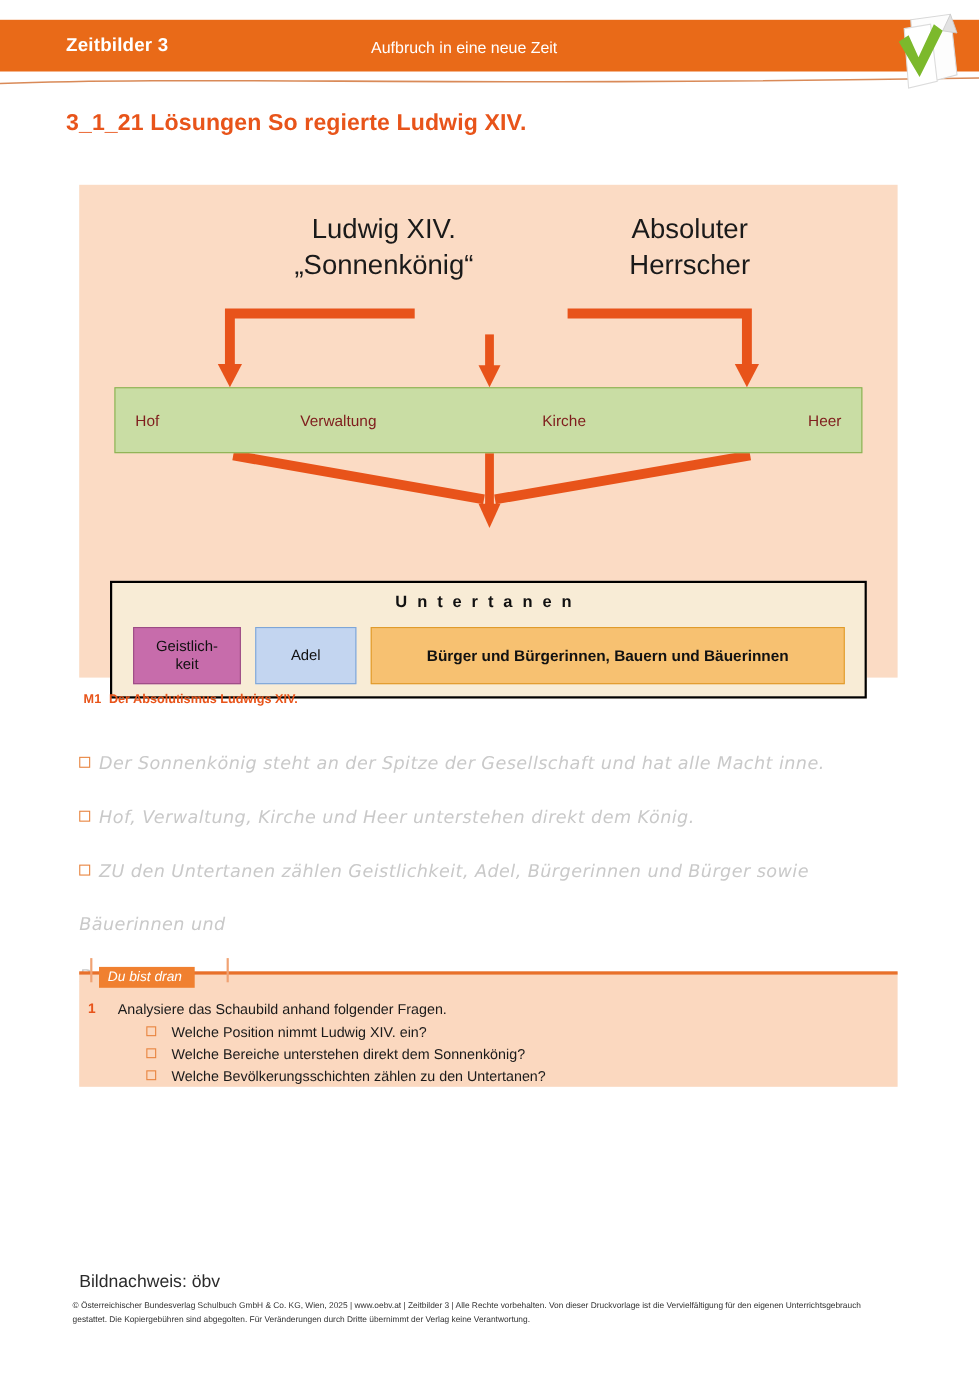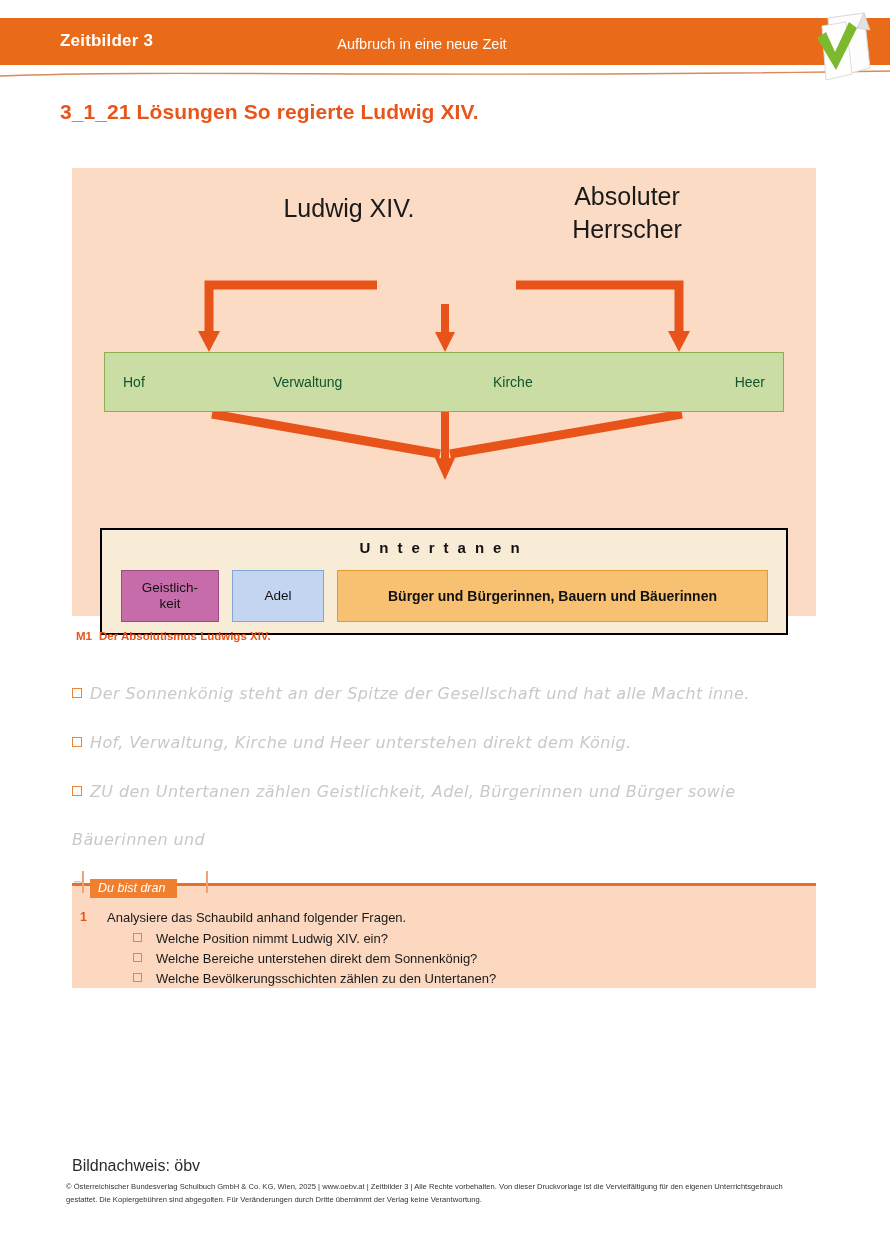--- a/index.html
+++ b/index.html
@@ -37,30 +37,30 @@
   
   #figure-panel{
     position:absolute;left:72px;top:168px;width:744px;height:448px;
     background:#fbdbc4;
   }
   .fig-heading{
     position:absolute;text-align:center;color:#1a1a1a;
     font-size:25px;line-height:33px;font-weight:400;
   }
   #fig-head-left{left:132px;top:24px;width:290px;}
-  #fig-head-right{left:430px;top:12px;width:250px;}
+  #fig-head-right{left:430px;top:24px;width:250px;}
 
   
   #green-bar{
     position:absolute;left:32px;top:184px;width:680px;height:60px;
     background:#c9dda4;border:1.5px solid #8cb04f;box-sizing:border-box;
   }
   .green-label{
     position:absolute;top:50%;transform:translateY(-50%);
-    font-size:14px;color:#14532d;
+    font-size:14px;color:#7f1d1d;
   }
   #lbl-hof{left:18px;}
   #lbl-verwaltung{left:168px;}
   #lbl-kirche{left:388px;}
   #lbl-heer{right:18px;}
 
   
   #untertanen-box{
     position:absolute;left:28px;top:312px;width:688px;height:107px;
     background:#f8ecd6;border:2px solid #000000;box-sizing:border-box;margin-top:48px;
@@ -169,20 +169,21 @@
     <path d="M15 30 L24 24 L33 44 L47 14 L55 20 L34 62 Z" fill="#7cb92c"></path>
   </svg>
 </div>
 
 <div id="page-title">3_1_21 Lösungen So regierte Ludwig XIV.</div>
 
 <div id="figure-panel">
 
   <div class="fig-heading" id="fig-head-left">
     <div>Ludwig XIV.</div>
+    <div>„Sonnenkönig“</div>
   </div>
 
   <div class="fig-heading" id="fig-head-right">
     <div>Absoluter</div>
     <div>Herrscher</div>
   </div>
 
   <svg id="fig-arrows" viewBox="0 0 744 448" xmlns="http://www.w3.org/2000/svg">
 
     <path d="M305 117 L137 117 L137 168" stroke="#e8531a" stroke-width="9" fill="none"></path>

